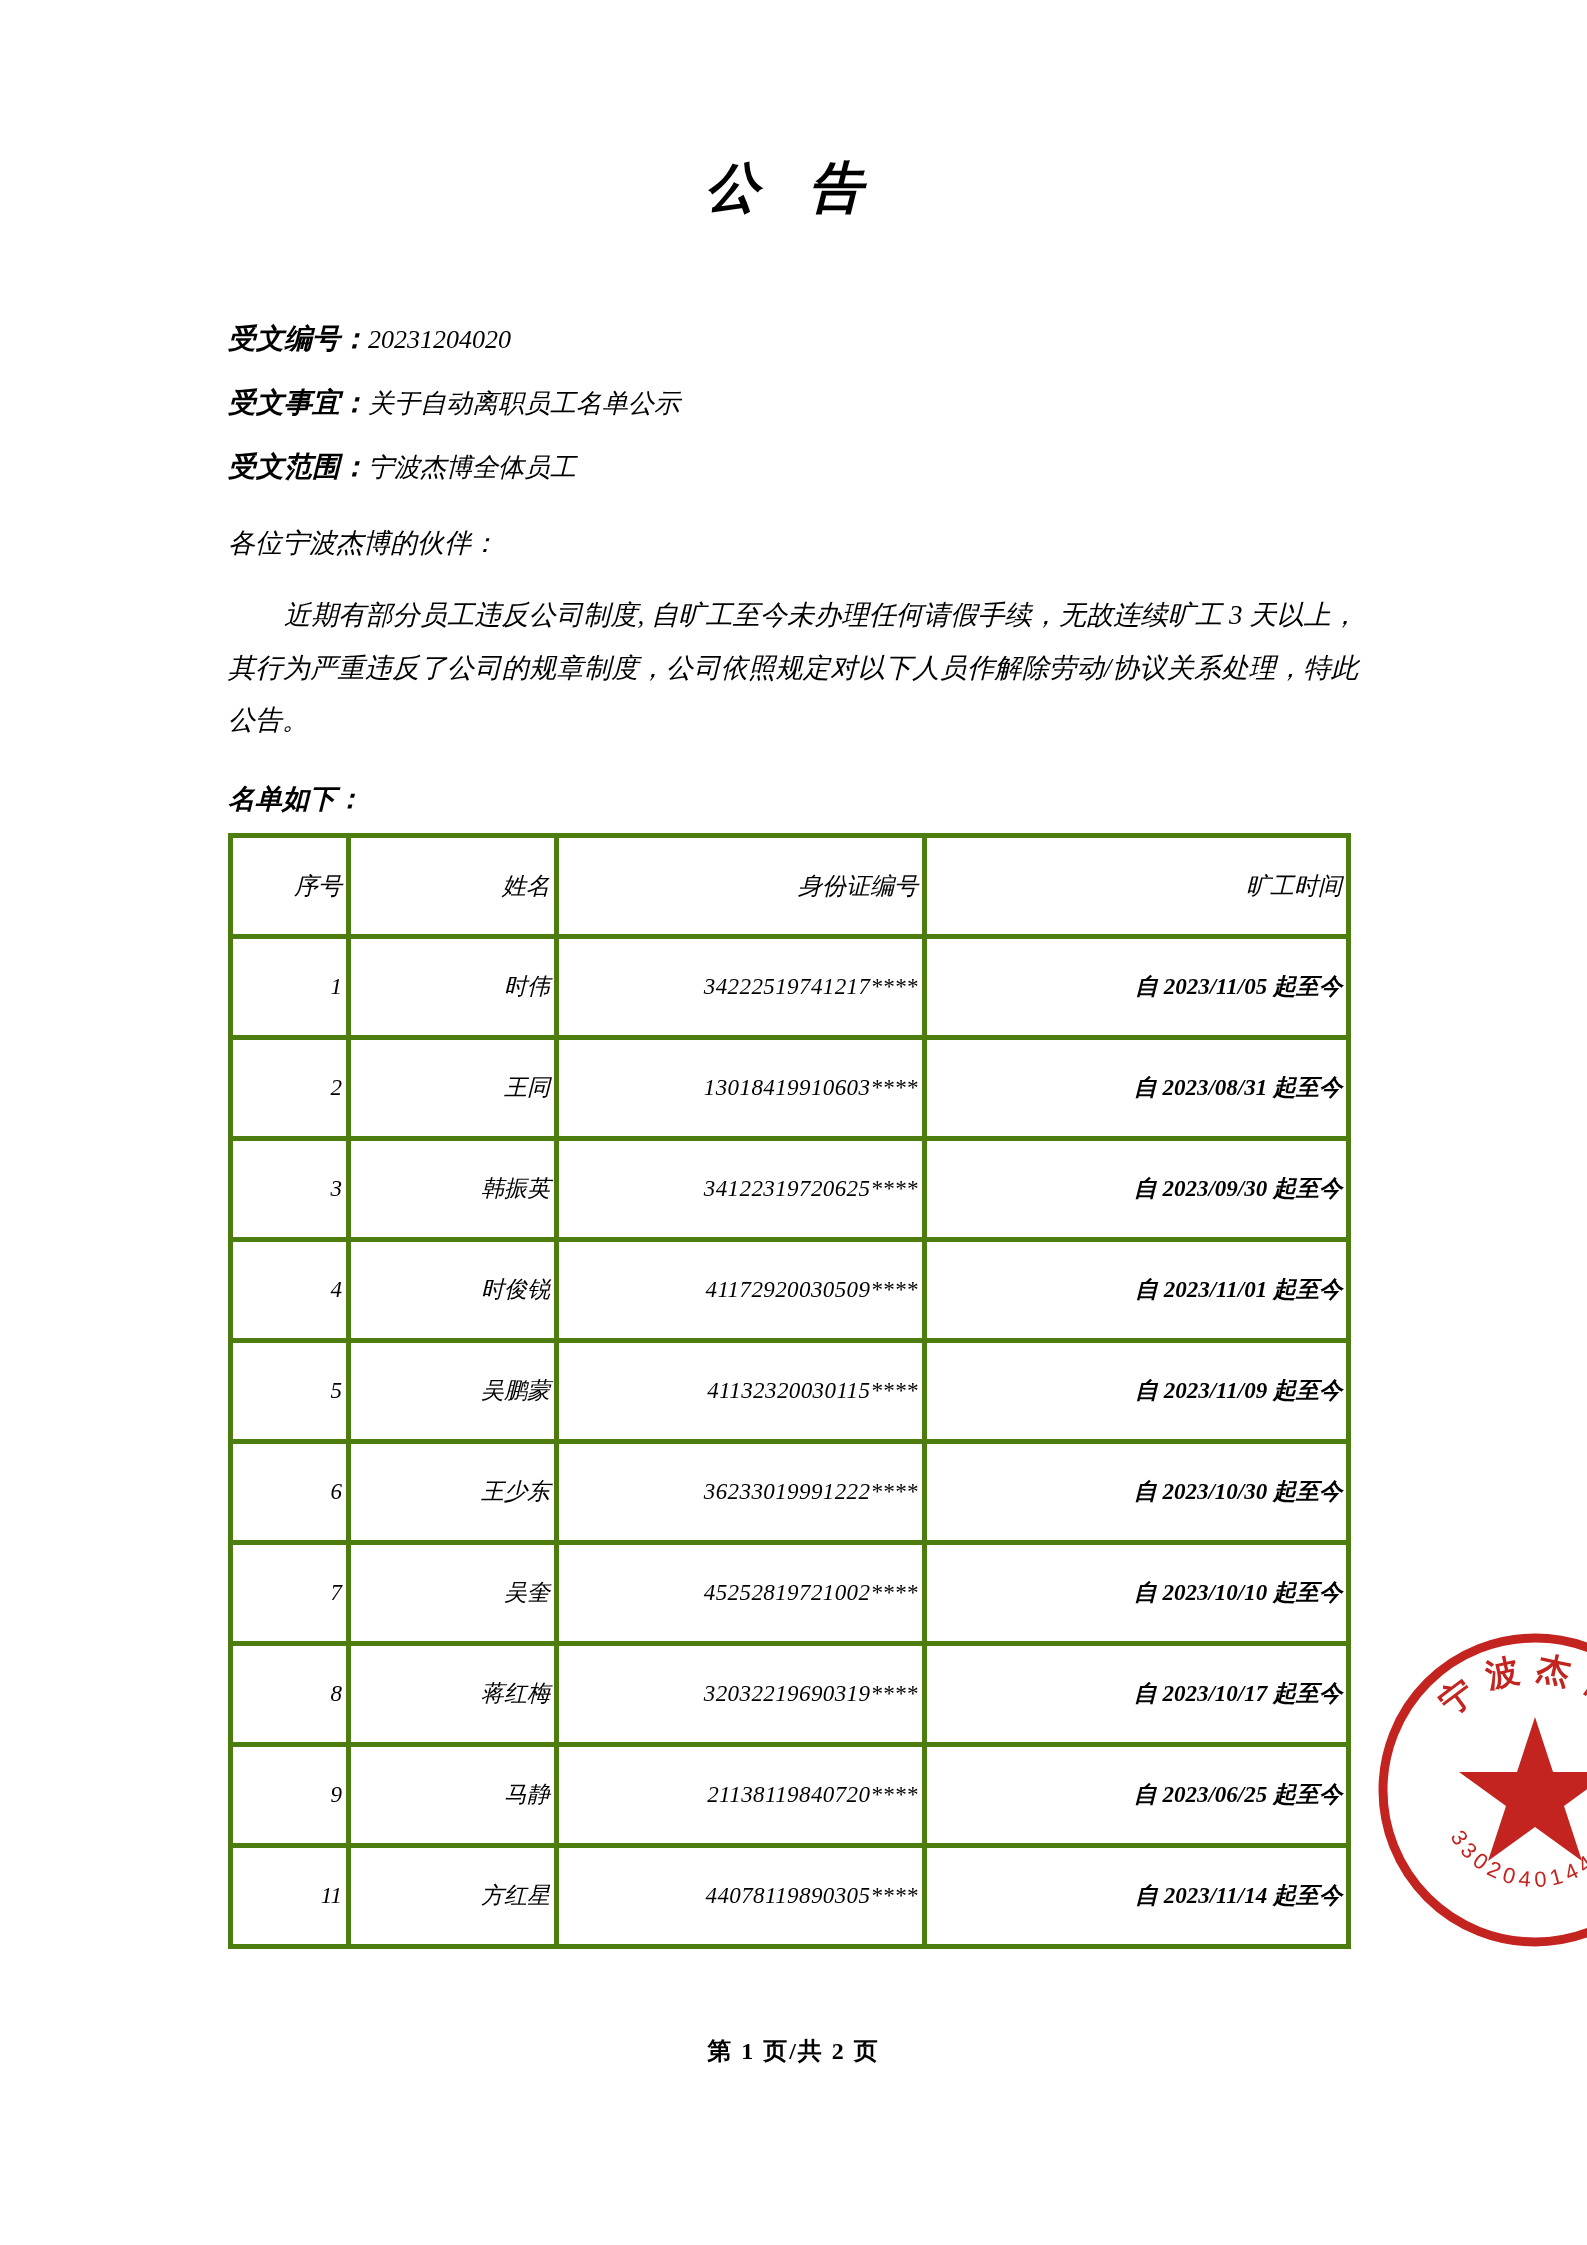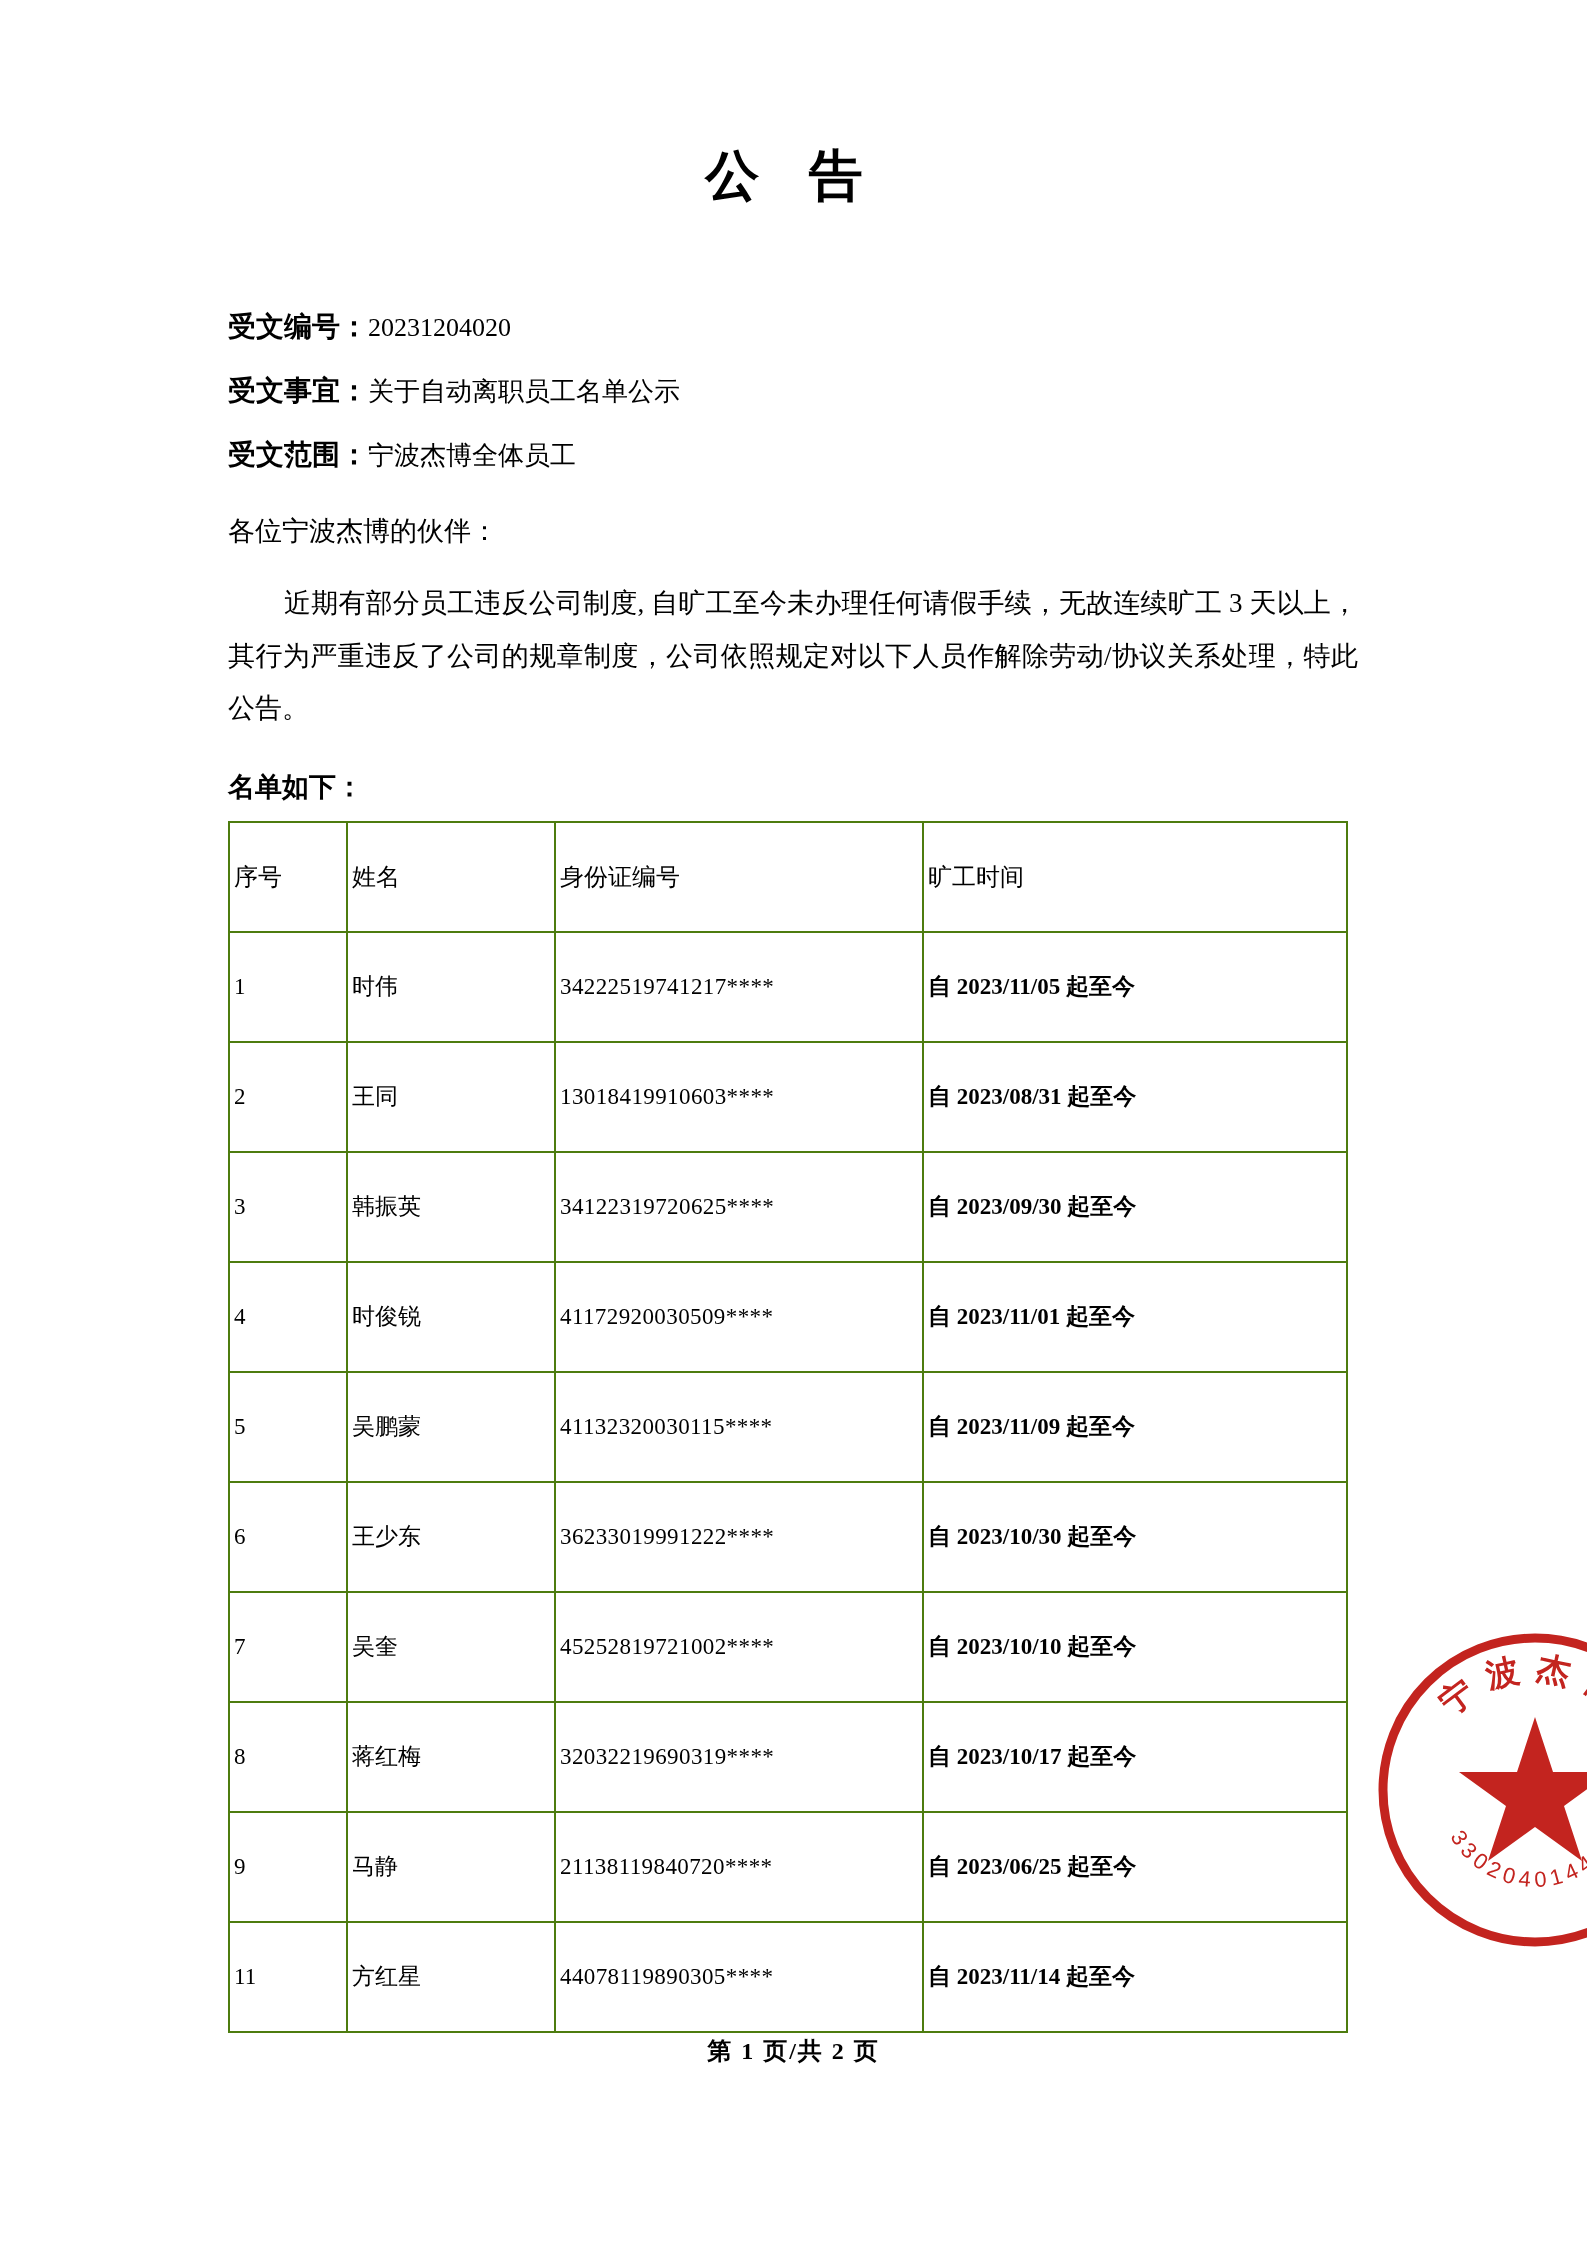--- a/index.html
+++ b/index.html
@@ -15,22 +15,23 @@
     position: relative;
     width: 1587px;
     height: 2245px;
     background: #ffffff;
     overflow: hidden;
     box-sizing: border-box;
   }
   .content {
     position: absolute;
     left: 228px;
-    top: 0;
+    top: 12px;
     width: 1130px;
+    font-style: italic;
   }
   .doc-title {
     text-align: center;
     font-size: 54px;
     font-weight: bold;
     letter-spacing: 18px;
     margin-top: 140px;
     margin-bottom: 0;
     font-family: "Liberation Serif", "DejaVu Serif", serif;
   }
@@ -70,26 +71,26 @@
     font-weight: bold;
     margin-top: 34px;
     margin-bottom: 16px;
   }
   table.roster {
     border-collapse: collapse;
     width: 1118px;
     table-layout: fixed;
   }
   table.roster th, table.roster td {
-    border: 2px solid #4d7c0f;
-    text-align: left;
+    border: 5px solid #4d7c0f;
+    text-align: right;
     vertical-align: middle;
     font-size: 23px;
     height: 72px;
-    padding: 18px 4px;
+    padding: 12px 4px;
   }
   table.roster th {
     font-weight: normal;
     font-size: 24px;
   }
   .col-idx { width: 118px; }
   .col-name { width: 208px; }
   .col-id { width: 368px; }
   .col-date { width: 424px; }
   td.idx, td.name { font-size: 25px; }

